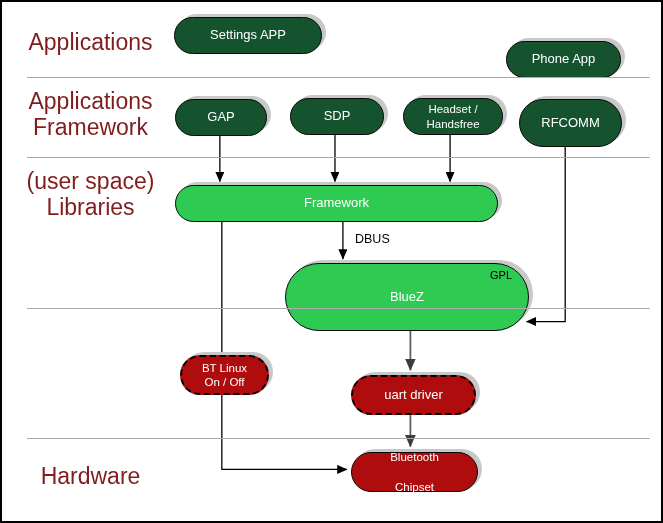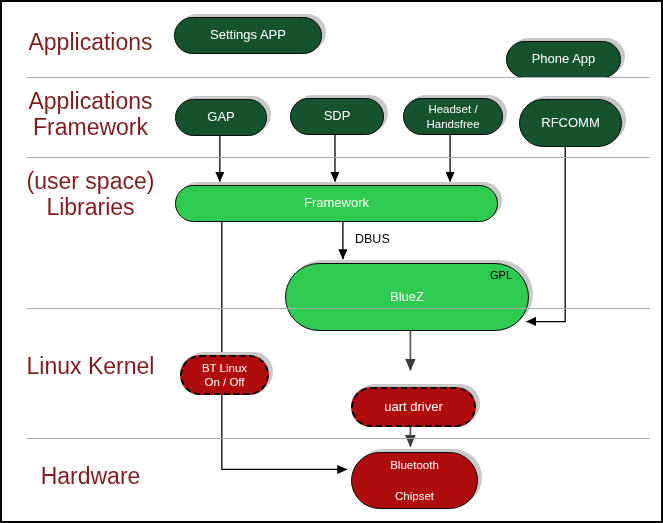--- a/index.html
+++ b/index.html
@@ -58,23 +58,20 @@
       <div>Applications</div>
     </div>
     <div class="layer-label" style="top: 86px;">
       <div>Applications</div>
       <div>Framework</div>
     </div>
     <div class="layer-label" style="top: 166px;">
       <div>(user space)</div>
       <div>Libraries</div>
     </div>
-    <div class="layer-label" style="top: 351px;">
-      <div>Linux Kernel</div>
-    </div>
     <div class="layer-label" style="top: 461px;">
       <div>Hardware</div>
     </div>
     <div class="node blue" style="left: 172px; top: 15px; width: 148px; height: 37px;">
       <div class="line">Settings APP</div>
     </div>
     <div class="node blue" style="left: 504px; top: 15px; width: 115px; height: 37px; margin-top: 24px;">
       <div class="line">Phone App</div>
     </div>
     <div class="node blue" style="left: 173px; top: 97px; width: 92px; height: 37px;">
@@ -94,21 +91,21 @@
       <div class="line">Framework</div>
     </div>
     <div class="node green" style="left: 283px; top: 261px; width: 244px; height: 68px;">
       <div class="line">BlueZ</div>
       <span class="corner-label">GPL</span>
     </div>
     <div class="node red-dashed multiline" style="left: 178px; top: 353px; width: 89px; height: 40px;">
       <div class="line">BT Linux</div>
       <div class="line">On / Off</div>
     </div>
-    <div class="node red-dashed" style="left: 349px; top: 373px; width: 125px; height: 40px; margin-top: 12px;">
+    <div class="node red-dashed" style="left: 349px; top: 373px; width: 125px; height: 40px;">
       <div class="line">uart driver</div>
     </div>
-    <div class="node red multiline" style="left: 349px; top: 450px; width: 127px; height: 57px; gap: 16px;">
+    <div class="node red multiline" style="left: 349px; top: 450px; width: 127px; height: 40px; gap: 16px;">
       <div class="line">Bluetooth</div>
       <div class="line">Chipset</div>
     </div>
     <div class="edge-label" style="left: 353px; top: 230px; text-align: right;">DBUS</div>
   </div>
 
 </body></html>

